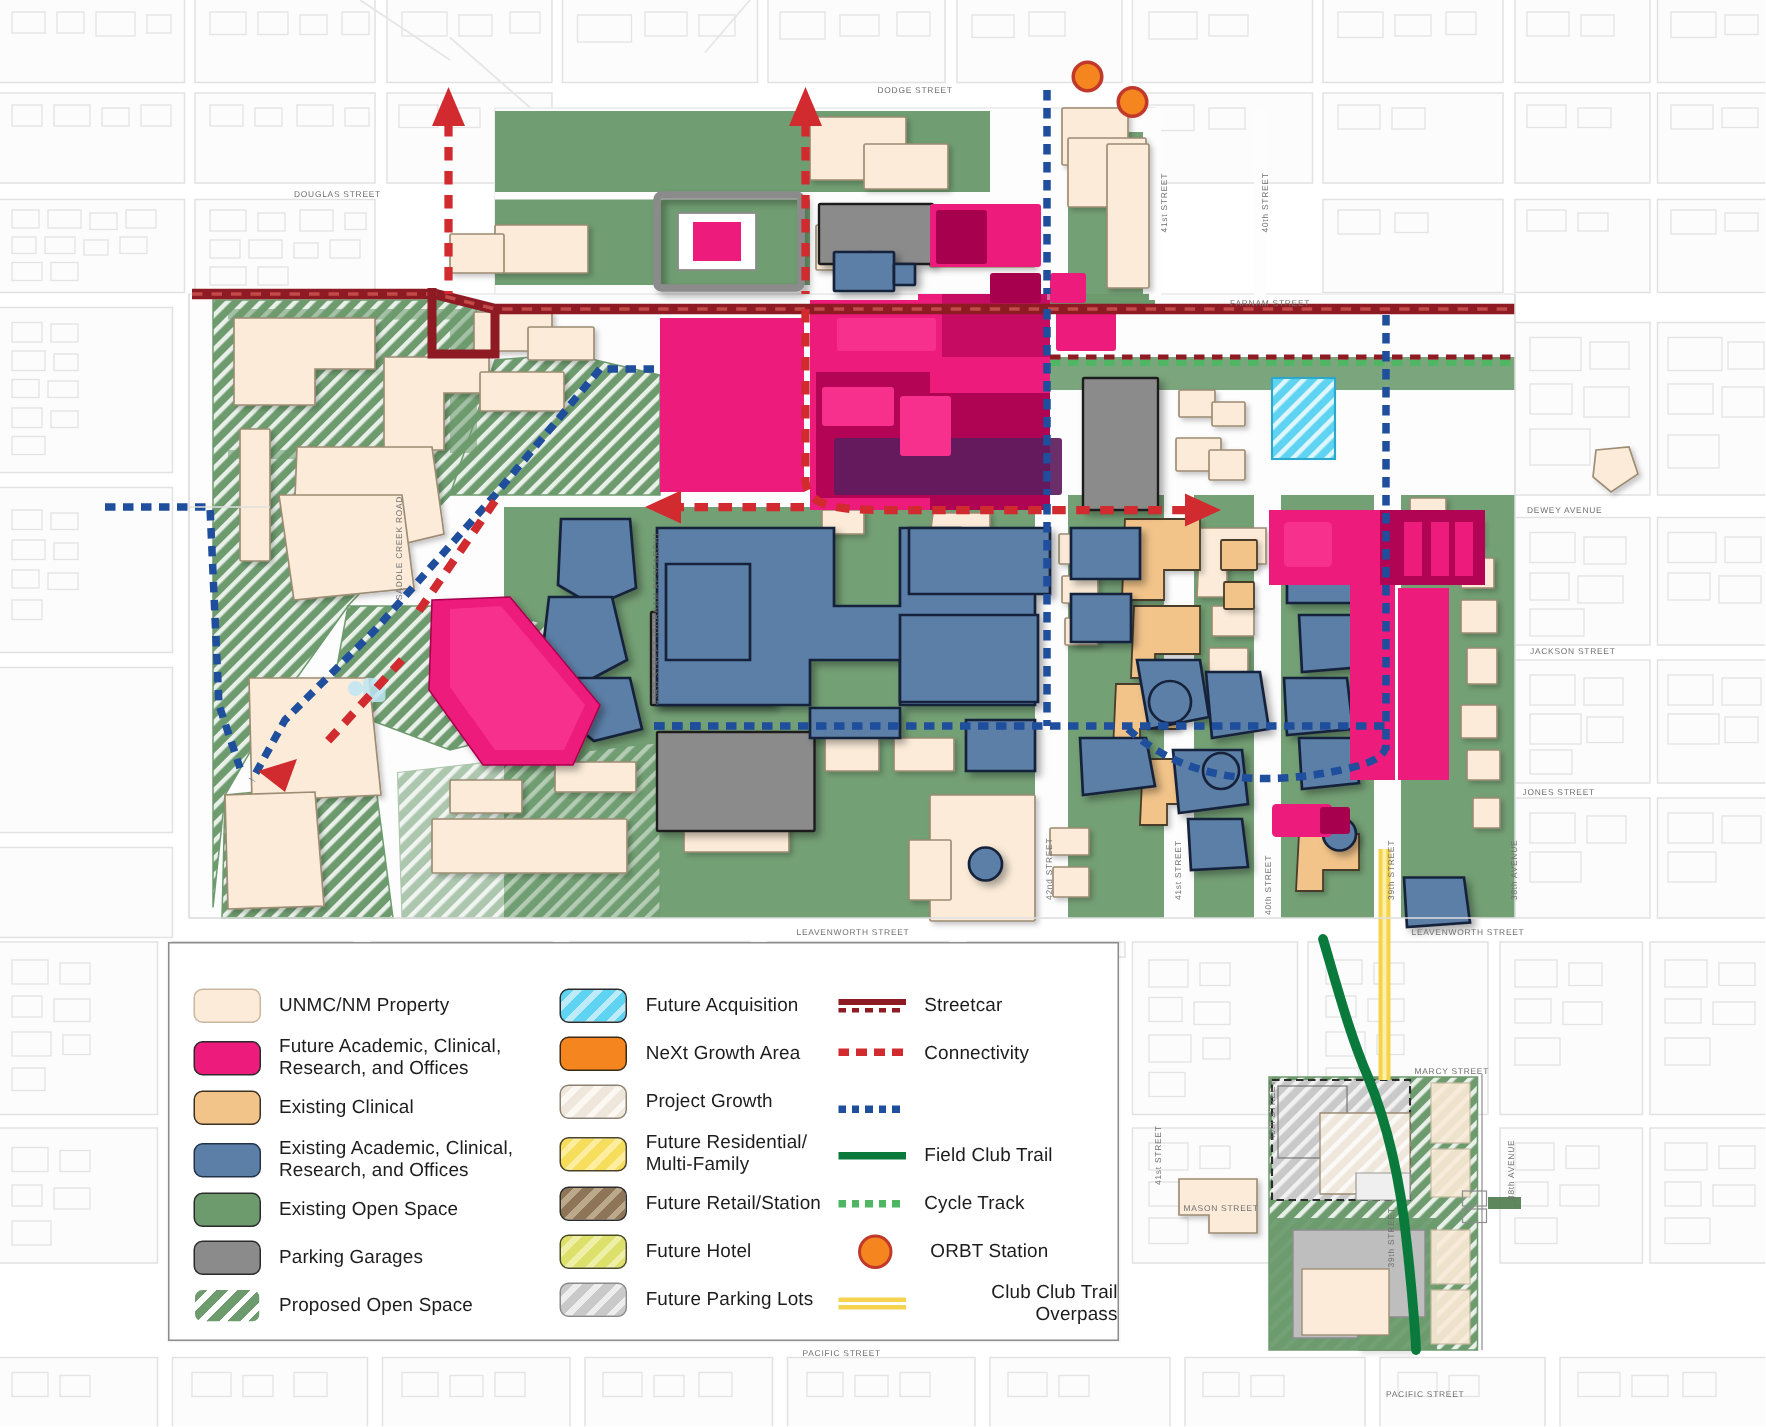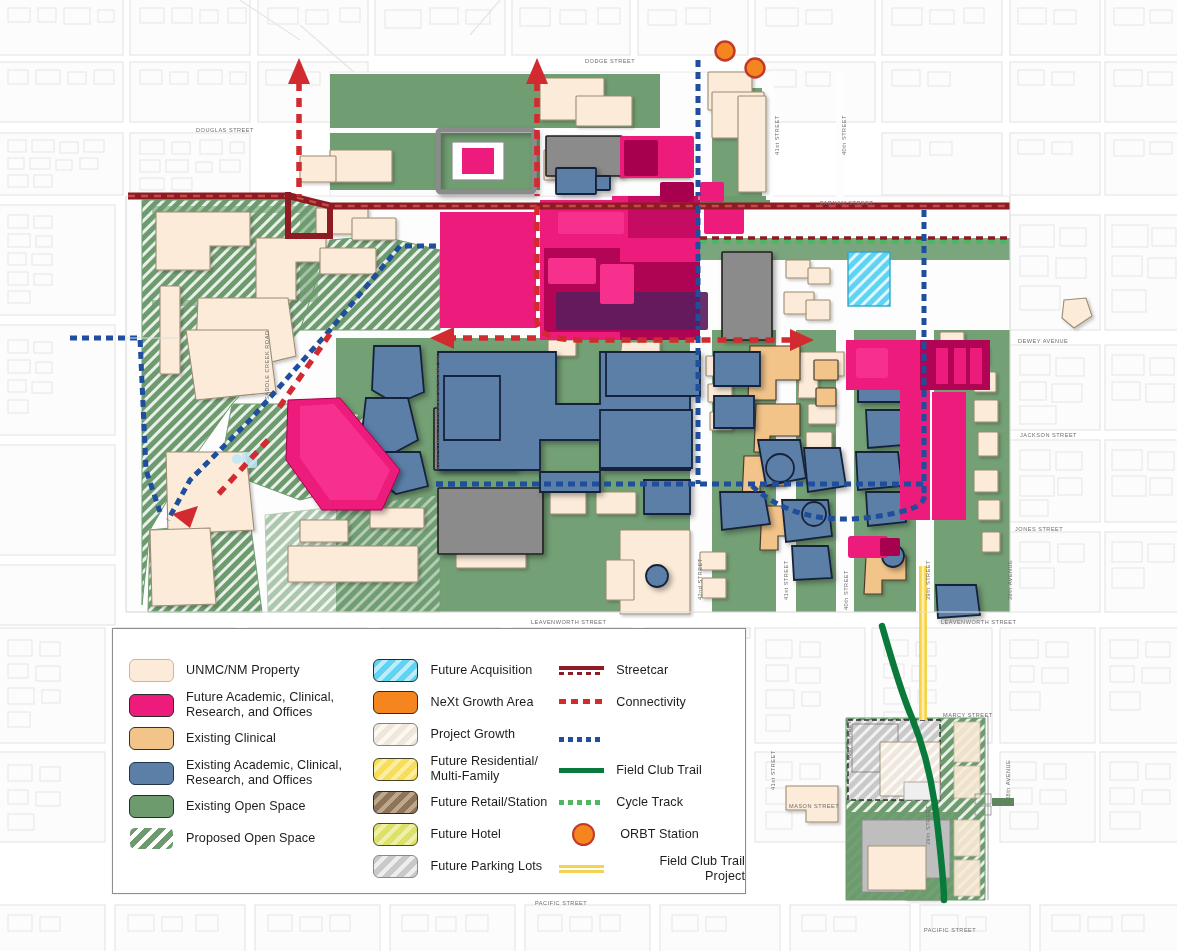--- a/index.html
+++ b/index.html
@@ -723,20 +723,24 @@
         </div>
         <div class="lrow tall">
           <div class="swatch" style="background:#5C7FA8;border-color:#23344a;"></div>
           <div class="ltext">Existing Academic, Clinical, Research, and Offices</div>
         </div>
         <div class="lrow">
           <div class="swatch" style="background:#6D9B6E;border-color:#2b2b2b;"></div>
           <div class="ltext">Existing Open Space</div>
         </div>
         <div class="lrow">
+          <div class="swatch" style="background:#8B8B8B;border-color:#2b2b2b;"></div>
+          <div class="ltext">Parking Garages</div>
+        </div>
+        <div class="lrow">
           <div class="swatch" style="background:repeating-linear-gradient(135deg,#6D9B6E 0 6px,#ffffff 6px 10px);border-color:#ffffff;border-width:1.2px;"></div>
           <div class="ltext">Proposed Open Space</div>
         </div>
       </div>
 
       <div class="lcol c2">
         <div class="lrow">
           <div class="swatch" style="background:repeating-linear-gradient(135deg,#5ED3F2 0 6px,#BDEBF9 6px 10px);border-color:#2b2b2b;"></div>
           <div class="ltext">Future Acquisition</div>
         </div>
@@ -799,20 +803,20 @@
         </div>
         <div class="lrow">
           <div class="dot-orbt"></div>
           <div class="ltext">ORBT Station</div>
         </div>
         <div class="lrow">
           <div class="lineswatch">
             <i style="top:7px;height:3px;background:#F5D34E;"></i>
             <i style="top:12px;height:3px;background:#F5D34E;"></i>
           </div>
-          <div class="ltext">Field Club Trail Project</div>
+          <div class="ltext">Club Club Trail Overpass</div>
         </div>
       </div>
 
     </div>
   </div>
 
 </div>
 
 </body></html>

